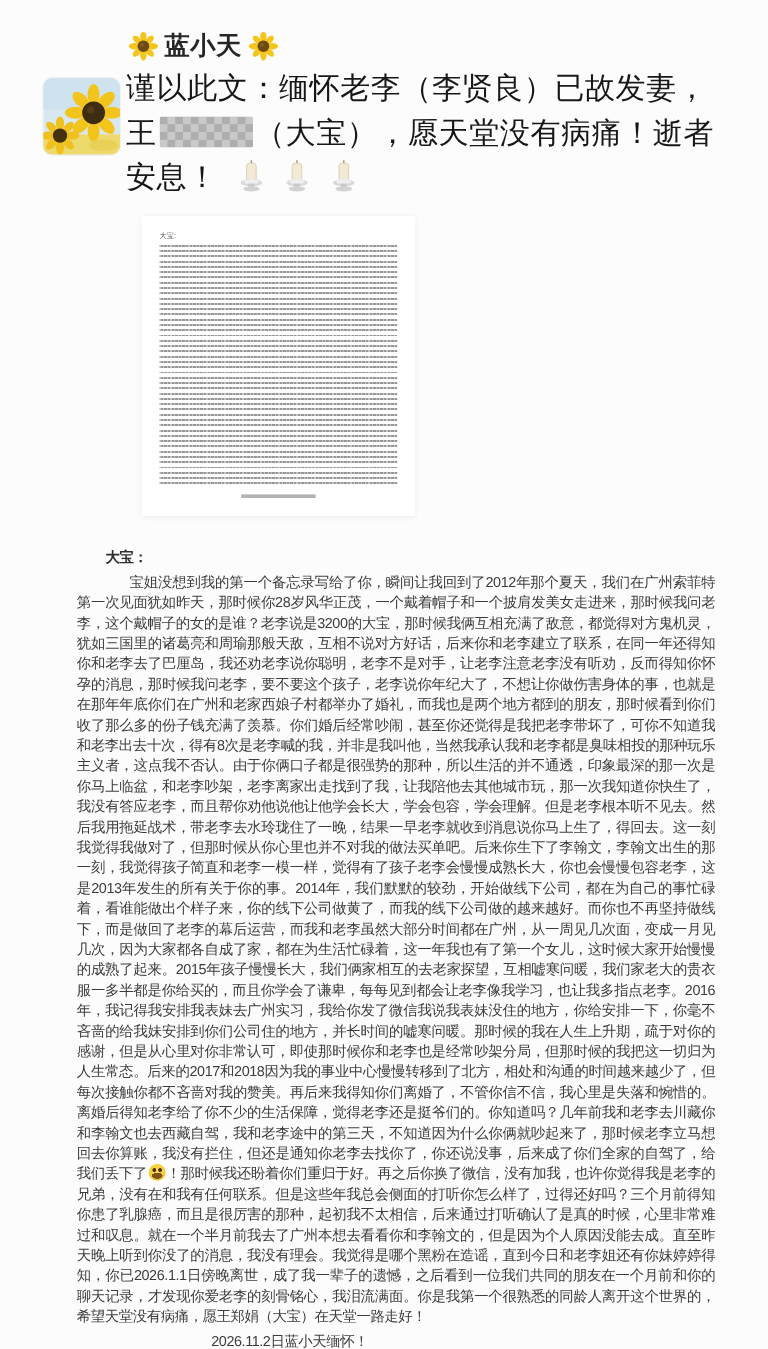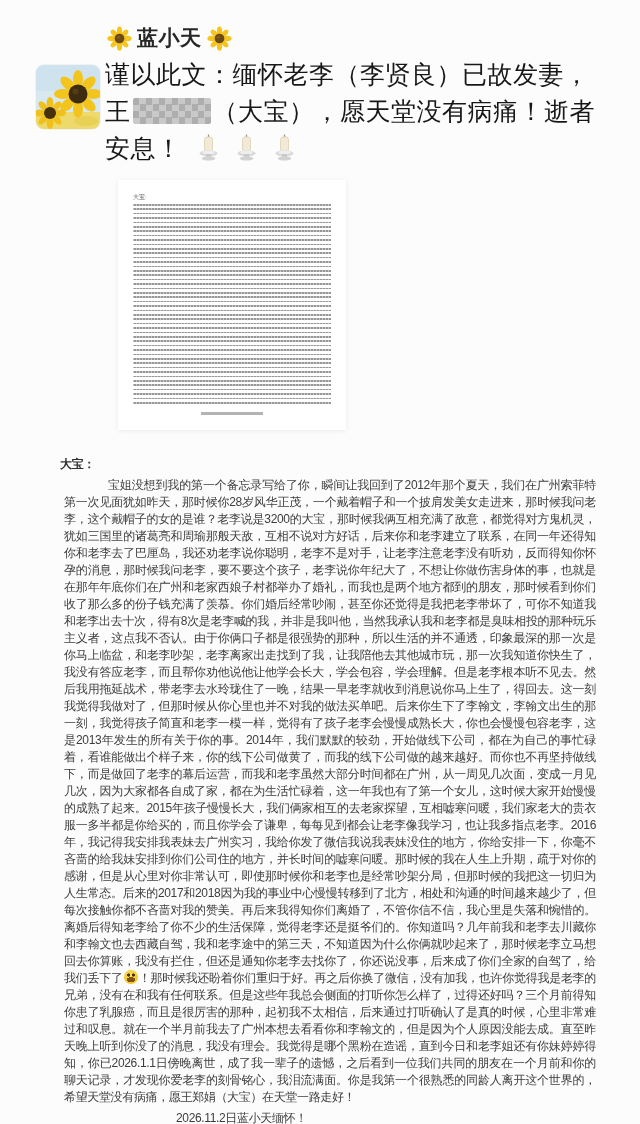--- a/index.html
+++ b/index.html
@@ -22,21 +22,20 @@
   .head-col{margin-left:5px;min-width:0;}
   .username-row{display:flex;align-items:center;gap:5px;padding:2px 0 4px 2px;}
   .username{font-size:21px;font-weight:700;color:#262626;letter-spacing:.5px;}
   .flower{width:25px;height:25px;display:inline-block;}
 
   .title{
     width:505px;
     font-size:25px;line-height:37px;font-weight:500;
     color:#171717;letter-spacing:.5px;
     text-align:left;
-    font-family:Liberation Serif, serif;
   }
   .censor{
     display:inline-block;width:78px;height:26px;border-radius:2px;
     vertical-align:-4px;margin:0 2px;
     background:repeating-conic-gradient(#c9c9c9 0% 25%, #aeaeae 0% 50%) 0 0 / 13px 13px;
   }
   .candle{display:inline-block;vertical-align:-5px;margin-left:10px;}
 
   
   .letter-photo{
@@ -55,21 +54,21 @@
       repeating-linear-gradient(to bottom, rgba(95,95,95,.65) 0 1.6px, rgba(0,0,0,0) 1.6px 4.4px);
   }
   .lp-caption{width:62px;height:2.5px;background:#b3b3b3;margin:8px auto 0 auto;}
 
   
   .letter{
     width:540px;margin:26px 0 0 24px;
     font-size:12px;line-height:17px;letter-spacing:-0.35px;
     color:#3c3c3c;text-align:justify;
   }
-  .salutation{font-weight:700;color:#2e2e2e;}
+  .salutation{font-weight:700;color:#2e2e2e;margin-left:28px;}
   .letter-p{margin:4px;text-indent:44px;}
   .grin-emoji{
     display:inline-block;width:14px;height:14px;border-radius:50%;
     vertical-align:-2px;margin:0 1px;
     background:
       radial-gradient(circle at 33% 36%, #4a3412 1.3px, rgba(0,0,0,0) 1.9px),
       radial-gradient(circle at 67% 36%, #4a3412 1.3px, rgba(0,0,0,0) 1.9px),
       radial-gradient(ellipse 4.5px 2.6px at 50% 70%, #7d5415 96%, rgba(0,0,0,0) 100%),
       radial-gradient(circle at 50% 40%, #ffdf60, #f6c51f 75%);
   }

